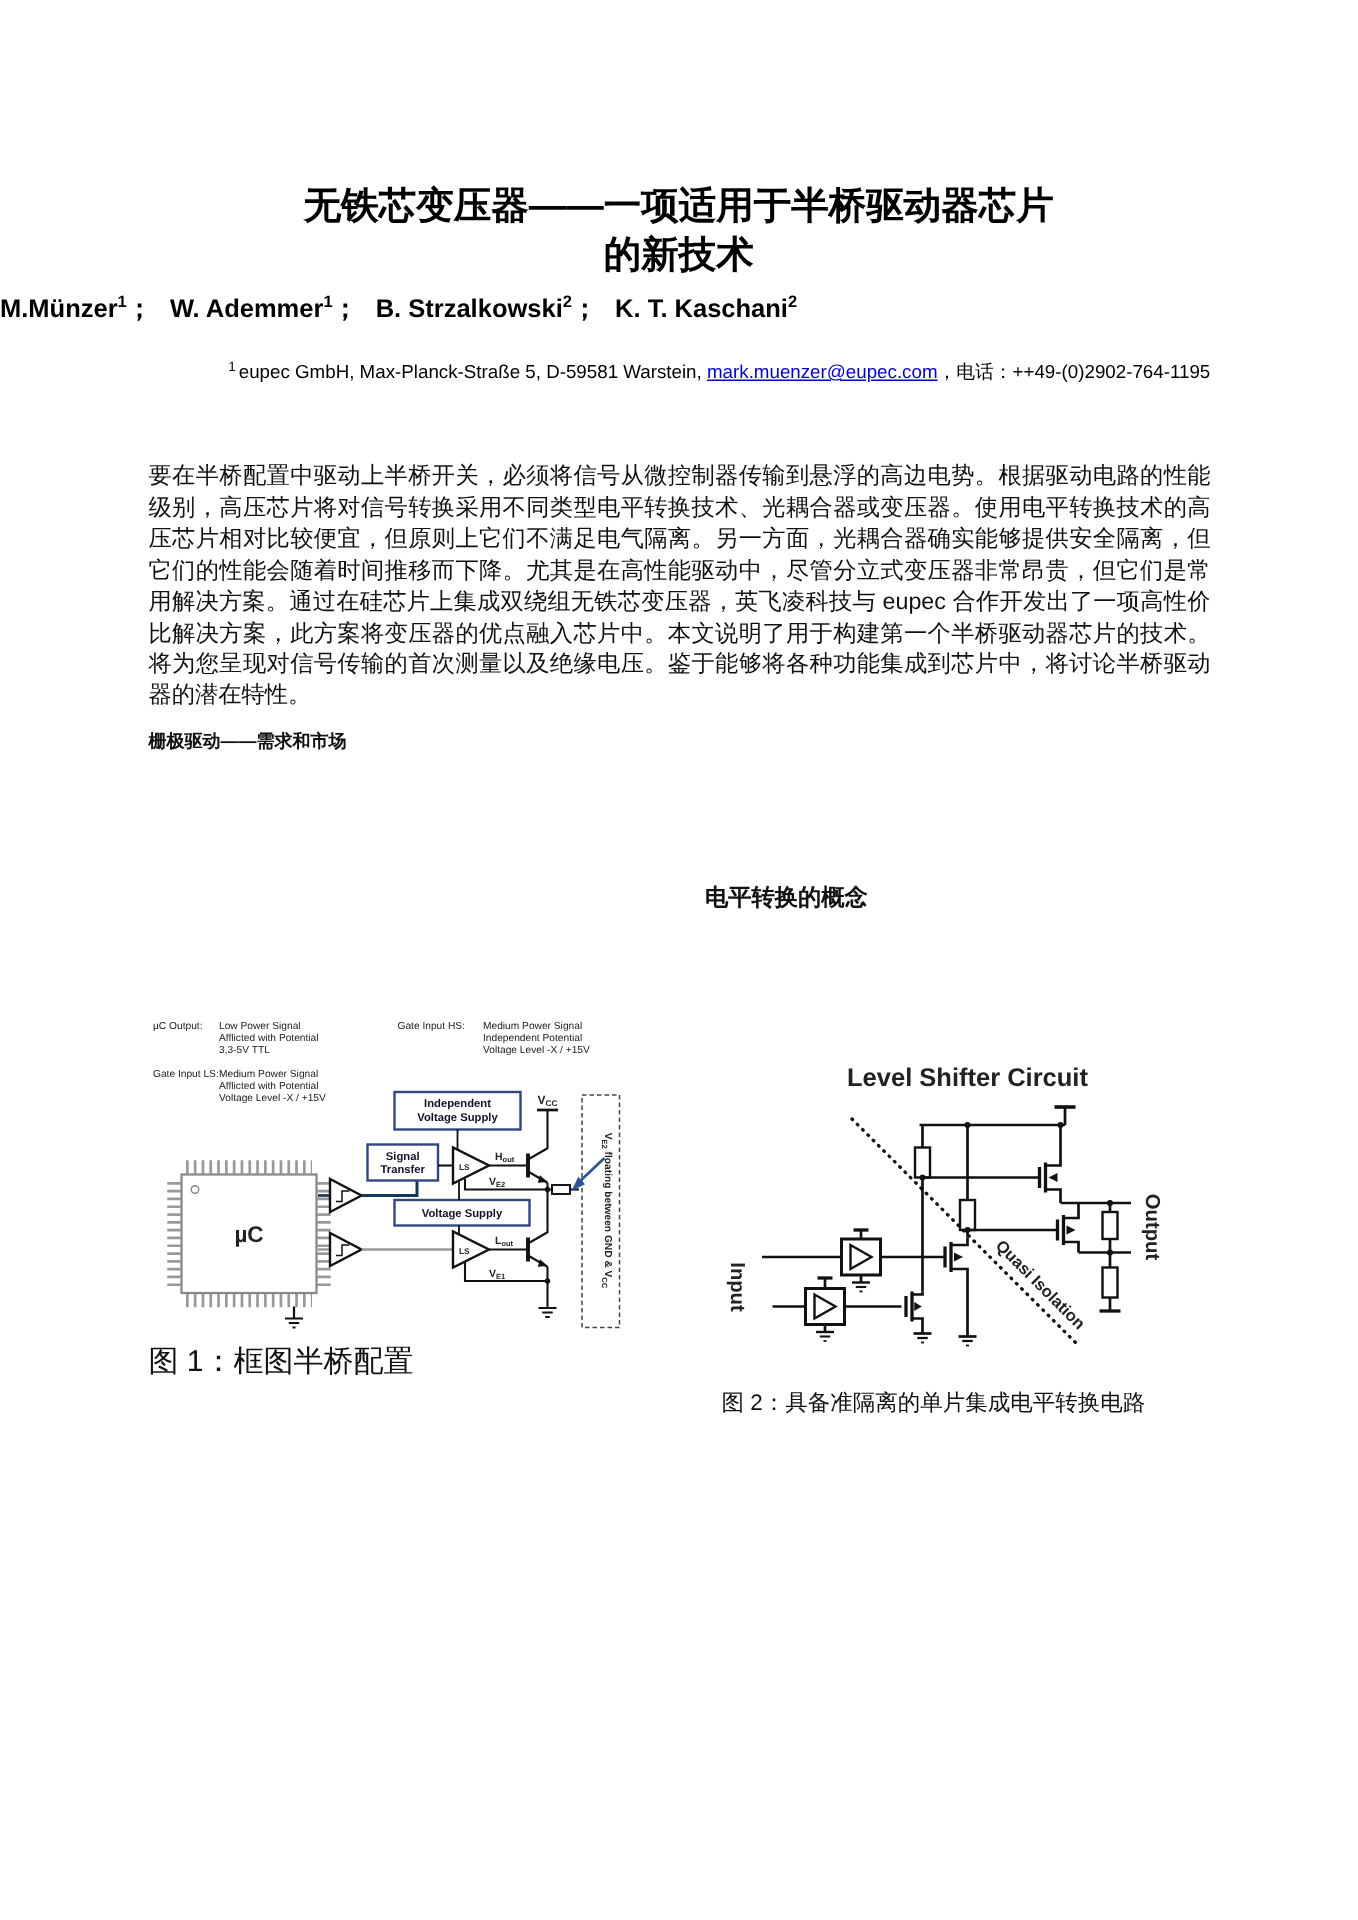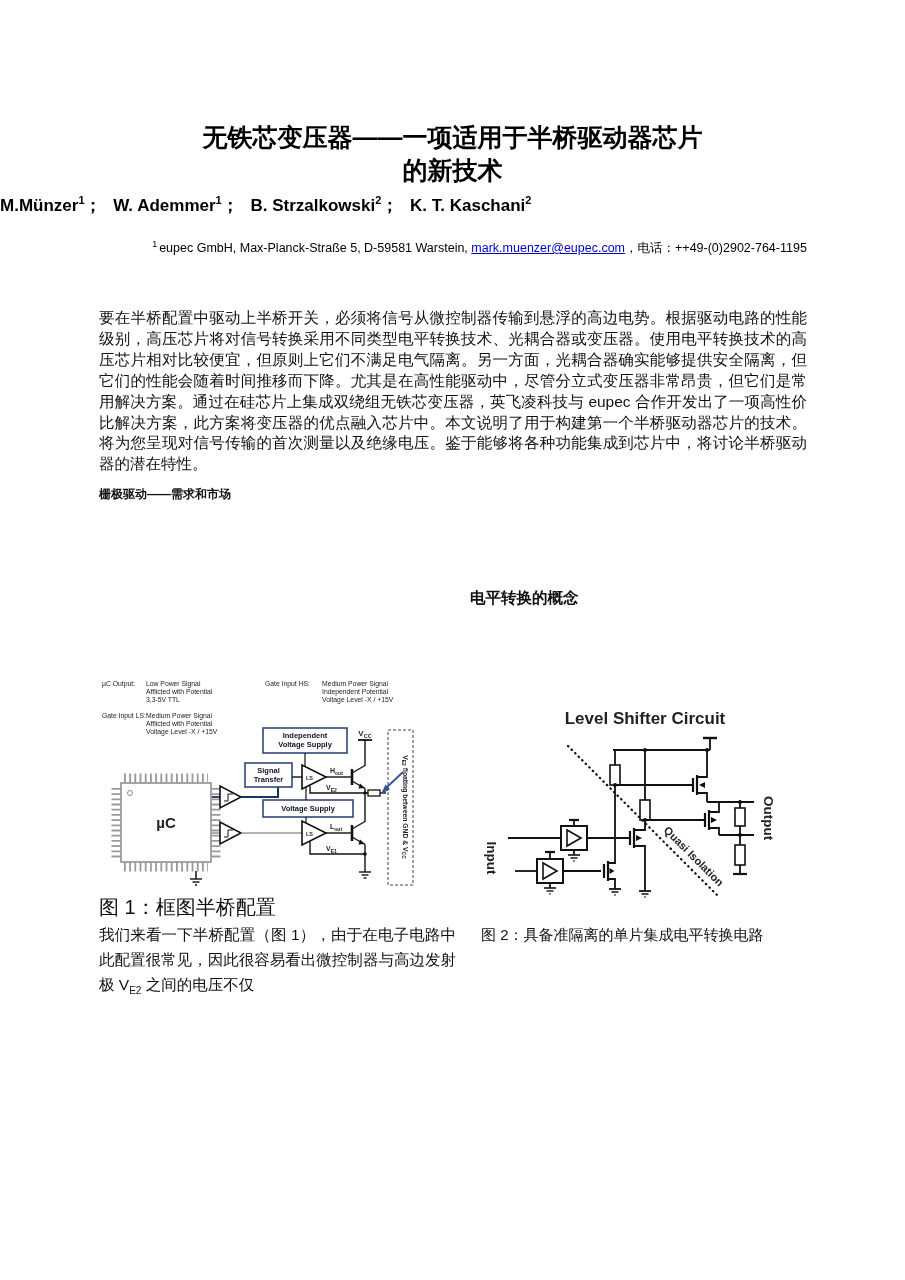--- a/index.html
+++ b/index.html
@@ -179,21 +179,20 @@
     <g>
       <rect x="288" y="54" width="25" height="155" fill="none" stroke="#444" stroke-width="1" stroke-dasharray="3,2"></rect>
       <text transform="translate(303,131) rotate(90)" text-anchor="middle" font-size="6.8" font-weight="bold" fill="#111"><tspan>V</tspan><tspan dy="1.5" font-size="5">E2</tspan><tspan dy="-1.5" font-size="6.8"> floating between GND &amp; V</tspan><tspan dy="1.5" font-size="5">CC</tspan></text>
       <line x1="303" y1="96" x2="285" y2="113" stroke="#2e5496" stroke-width="1.8"></line>
       <polygon points="281,118 290,113.5 285.5,108.5" fill="#2e5496"></polygon>
     </g>
   </svg>
 
   <p class="cap1">图 1：框图半桥配置</p>
 
-  <p class="p-left2"><span>我们来看一下半桥配置（图 1），由于在电子电路中此配置很常见，因此很容易看出微控制器与高边发射极 V</span><sub>E2</sub><span> 之间的电压不仅</span></p>
 
   <h2 class="h-right">电平转换的概念</h2>
 
   <svg class="fig2" width="334" height="200" viewBox="0 0 334 200">
     <text x="167" y="16" text-anchor="middle" font-size="17" font-weight="bold" fill="#111">Level Shifter Circuit</text>
 
     <g class="circ" stroke-width="1.8">
 
       <line x1="225" y1="30" x2="239" y2="30" stroke-width="2.4"></line>
       <line x1="232" y1="30" x2="232" y2="42"></line>

